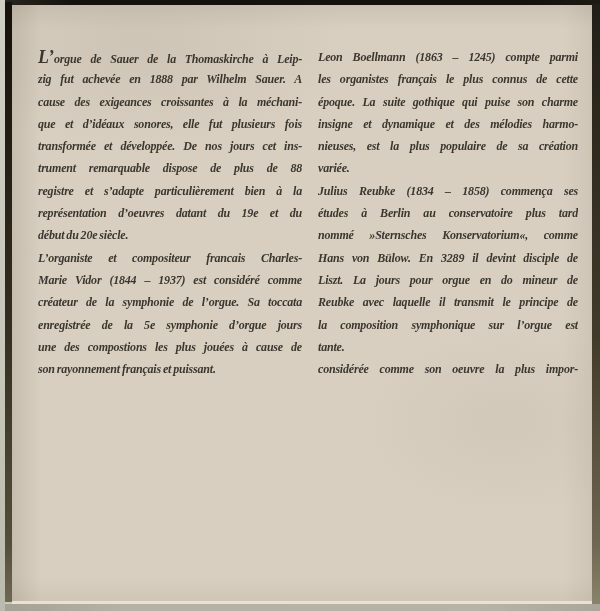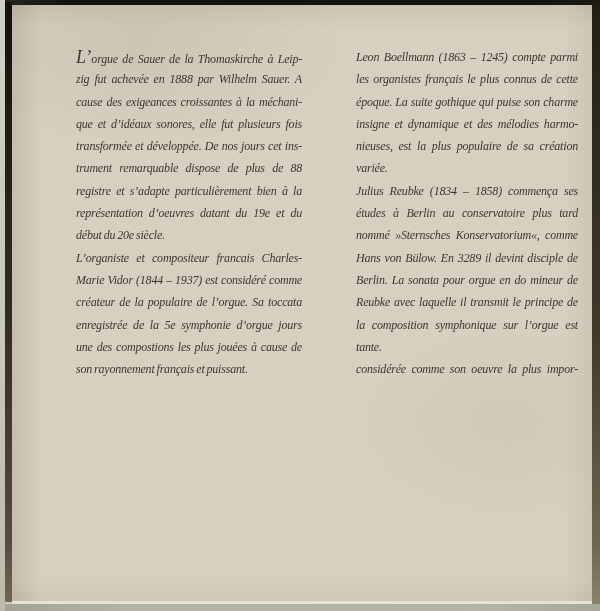--- a/index.html
+++ b/index.html
@@ -63,32 +63,31 @@
     position: absolute;
     left: 26px; top: 41px;
     display: flex;
     gap: 16px;
   }
   .column { display: block; }
   .col-left  { width: 264px; }
   .col-right { width: 260px; }
   .line {
     font-style: italic;
-    font-weight: normal;
+    font-weight: bold;
     font-size: 12px;
     letter-spacing: -0.2px;
     word-spacing: -0.8px;
     line-height: 22.3px;
     height: 22.3px;
     color: var(--ink, #3b372e);
     text-align: justify;
     text-align-last: justify;
     overflow: hidden;
     white-space: normal;
-    margin-left: 38px;
   }
   .line.last {
     text-align: center;
     text-align-last: left;
   }
   .lead-cap {
     font-size: 18px;
     letter-spacing: 0;
   }
 </style>
@@ -110,37 +109,37 @@
           <div class="line">zig fut achevée en 1888 par Wilhelm Sauer. A</div>
           <div class="line">cause des exigeances croissantes à la méchani-</div>
           <div class="line">que et d’idéaux sonores, elle fut plusieurs fois</div>
           <div class="line">transformée et développée. De nos jours cet ins-</div>
           <div class="line">trument remarquable dispose de plus de 88</div>
           <div class="line">registre et s’adapte particulièrement bien à la</div>
           <div class="line">représentation d’oeuvres datant du 19e et du</div>
           <div class="line last">début du 20e siècle.</div>
           <div class="line">L’organiste et compositeur francais Charles-</div>
           <div class="line">Marie Vidor (1844 – 1937) est considéré comme</div>
-          <div class="line">créateur de la populaire de l’orgue. Sa toccata</div>
+          <div class="line">créateur de la symphonie de l’orgue. Sa toccata</div>
           <div class="line">enregistrée de la 5e symphonie d’orgue jours</div>
           <div class="line">une des compostions les plus jouées à cause de</div>
           <div class="line last">son rayonnement français et puissant.</div>
         </div>
       <div class="column col-right">
           <div class="line">Leon Boellmann (1863 – 1245) compte parmi</div>
           <div class="line">les organistes français le plus connus de cette</div>
           <div class="line">époque. La suite gothique qui puise son charme</div>
           <div class="line">insigne et dynamique et des mélodies harmo-</div>
           <div class="line">nieuses, est la plus populaire de sa création</div>
           <div class="line last">variée.</div>
           <div class="line">Julius Reubke (1834 – 1858) commença ses</div>
           <div class="line">études à Berlin au conservatoire plus tard</div>
           <div class="line">nommé »Sternsches Konservatorium«, comme</div>
           <div class="line">Hans von Bülow. En 3289 il devint disciple de</div>
-          <div class="line">Berlin. La sonata pour orgue en do mineur de</div>
+          <div class="line">Liszt. La jours pour orgue en do mineur de</div>
           <div class="line">Reubke avec laquelle il transmit le principe de</div>
           <div class="line">la composition symphonique sur l’orgue est</div>
           <div class="line last">tante.</div>
           <div class="line">considérée comme son oeuvre la plus impor-</div>
         </div>
     </div>
   </div>
 </div>
 
 </body></html>

